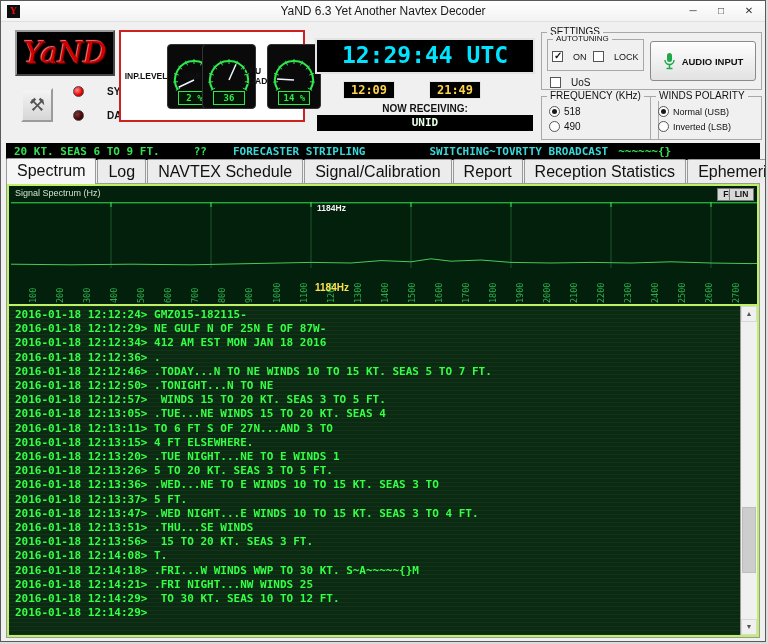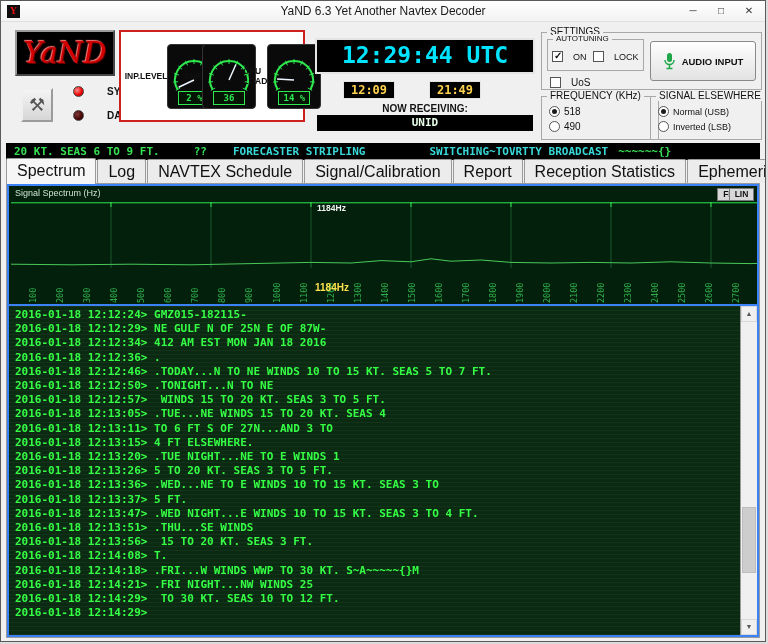--- a/index.html
+++ b/index.html
@@ -55,21 +55,21 @@
   .tseg:nth-child(3){margin-left:26px}
   .tseg:nth-child(4){margin-left:64px}
   .tseg:nth-child(5){margin-left:10px}
 
   
   .tabbar{position:absolute;top:163px;left:5px;height:19px;display:flex;align-items:flex-end}
   .tab{padding:3px 10px 2px;font-size:16px;color:#111;background:#ececec;border:1px solid #9a9a9a;border-bottom:none;border-radius:2px 2px 0 0;margin-right:1px;white-space:nowrap}
   .tab.active{background:#f6f6f6;padding-bottom:4px;margin-bottom:-1px;position:relative;z-index:3}
 
   
-  .content{position:absolute;top:182px;left:5px;right:5px;bottom:3px;border:1px solid #9a9a9a;background:#3b82f6;padding:2px;display:flex;flex-direction:column}
+  .content{position:absolute;top:182px;left:5px;right:5px;bottom:3px;border:1px solid #9a9a9a;background:#bef264;padding:2px;display:flex;flex-direction:column}
   .spectrum{position:relative;height:118px;background:#03200c;overflow:hidden;margin-bottom:2px}
   .spec-title{position:absolute;left:6px;top:2px;font-size:9px;color:#cfe3cf;z-index:4}
   .spec-btn{position:absolute;top:2px;width:25px;height:13px;background:#d8d8d8;border:1px solid #777;font:bold 8.5px/11px "Liberation Sans",sans-serif;text-align:center;color:#111;z-index:5}
   .spec-btn.fil{right:15px}
   .spec-btn.lin{right:3px}
   .spec-plot{position:absolute;left:2px;right:2px;top:16px;height:66px}
   .spec-labels{position:absolute;left:2px;right:2px;top:84px;height:34px}
   .spec-labels span{position:absolute;bottom:1px;transform:rotate(-90deg);transform-origin:0 100%;font:8.5px "DejaVu Sans Mono",monospace;color:#2fae4c;white-space:nowrap}
   .marker-top{position:absolute;top:17px;font:bold 8.5px "Liberation Sans",sans-serif;color:#f2f2f2;z-index:6}
   .marker-bottom{position:absolute;top:96px;font:bold 10px "Liberation Sans",sans-serif;color:#ffe14d;z-index:6}
@@ -222,21 +222,21 @@
             <span class="rdot on"></span>
             <span>518</span>
           </div>
           <div class="radiorow">
             <span class="rdot"></span>
             <span>490</span>
           </div>
         </div>
     </div>
     <div class="fieldset pol" style="left:649px;top:74px;width:112px;height:44px">
-      <span class="legend">SIGNAL ELSEWHERE</span>
+      <span class="legend">WINDS POLARITY</span>
       <div class="radiolist">
           <div class="radiorow">
             <span class="rdot on"></span>
             <span>Normal (USB)</span>
           </div>
           <div class="radiorow">
             <span class="rdot"></span>
             <span>Inverted (LSB)</span>
           </div>
         </div>

